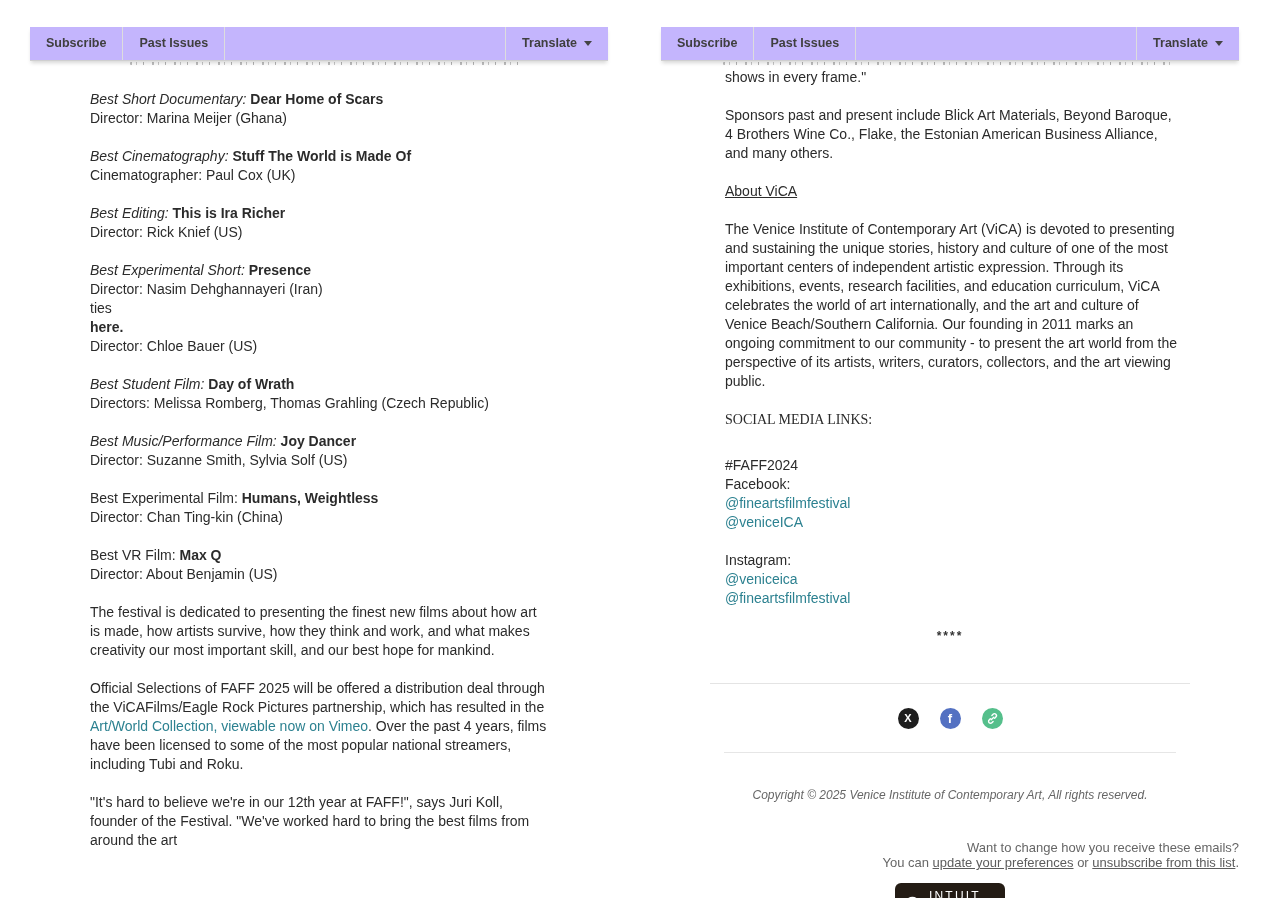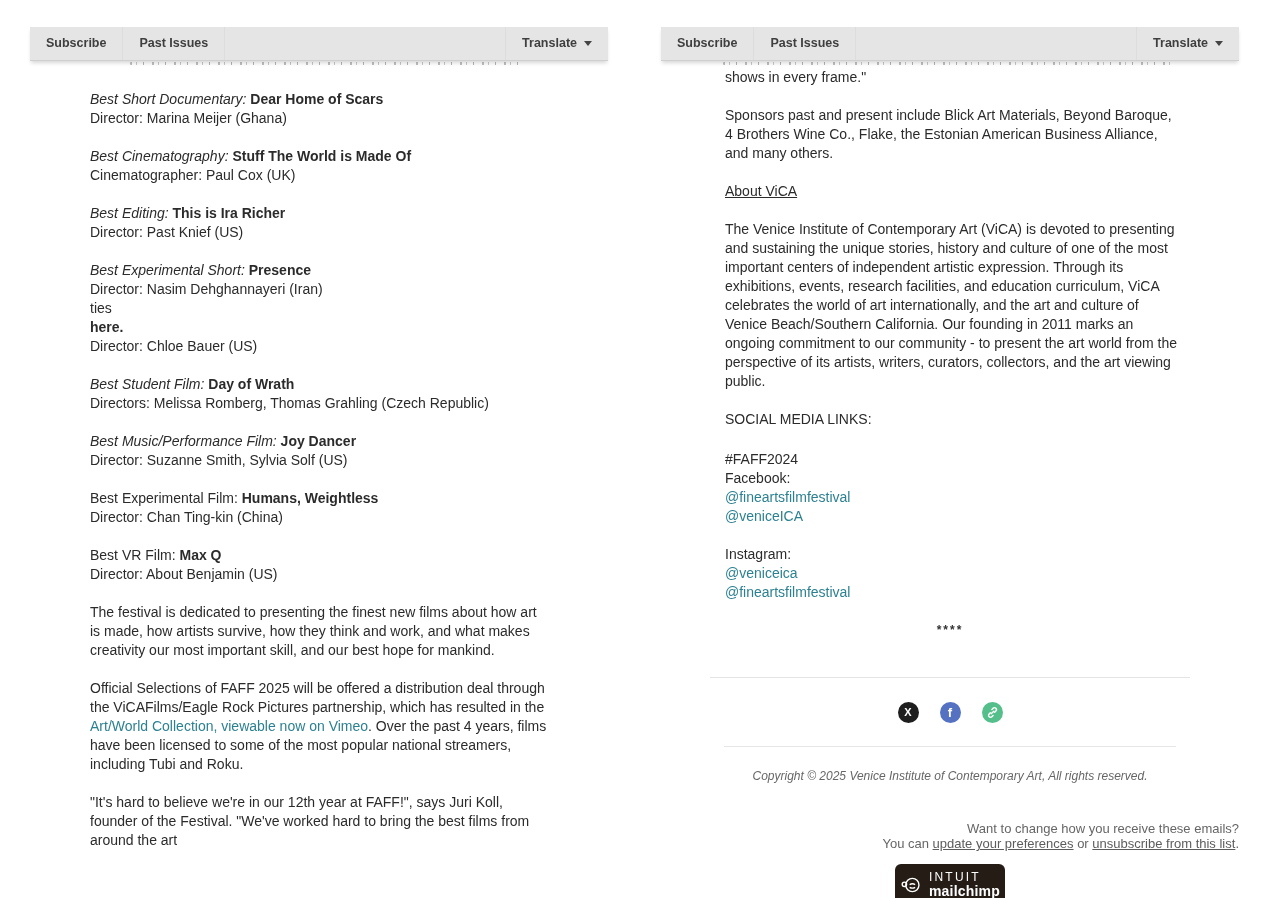--- a/index.html
+++ b/index.html
@@ -9,21 +9,21 @@
     font-family:"Liberation Sans","DejaVu Sans",sans-serif;
     font-size:14px;line-height:19px;
   }
   .panel{position:absolute;top:0;height:898px;width:578px;background:#fff;}
   #panel-left{left:30px;}
   #panel-right{left:661px;}
 
   
   .toolbar{
     margin-top:27px;height:33px;display:flex;align-items:center;
-    background:#e5e5e5;font-size:12.5px;font-weight:bold;color:#3f3f3f;
+    background:#c4b5fd;font-size:12.5px;font-weight:bold;color:#3f3f3f;
     border-bottom:1px solid #cfcfcf;
     box-shadow:0 3px 4px -1px rgba(0,0,0,0.16);
     position:relative;z-index:2;
   }
   .tb-item{padding:0 16px;white-space:nowrap;cursor:pointer;}
   .tb-sep{width:1px;align-self:stretch;background:#dddddd;}
   .tb-spacer{flex:1;}
   .translate{display:flex;align-items:center;gap:7px;}
   .caret{width:0;height:0;border-left:4px solid transparent;border-right:4px solid transparent;border-top:5px solid #444;}
 
@@ -41,35 +41,35 @@
   #panel-right .content{margin-left:64px;width:455px;margin-top:3px;}
 
   .award{margin-bottom:19px;}
   .cat{font-style:italic;}
   .cat.plain{font-style:normal;}
   .film{font-weight:bold;}
   .credit-bold{font-weight:bold;}
   p{margin:0 0 19px 0;}
   .lnk{color:#2c8190;cursor:pointer;}
   .about-h{text-decoration:underline;margin-bottom:19px;cursor:pointer;}
-  .smh{margin-bottom:21px;}
+  .smh{margin-bottom:27px;font-family:Liberation Serif, serif;}
   .social-block{margin-bottom:19px;}
 
   .stars{text-align:center;font-weight:bold;font-size:12px;letter-spacing:2px;color:#333;margin-top:14px;}
   .rule{border:none;border-top:1px solid #e4e4e4;width:480px;margin:37px auto 0 auto;}
   .rule2{border:none;border-top:1px solid #e6e6e6;width:452px;margin:23px auto 0 auto;}
   .icons-row{display:flex;justify-content:center;gap:21px;margin-top:24px;}
   .icon-circle{width:21px;height:21px;border-radius:50%;display:flex;align-items:center;justify-content:center;cursor:pointer;}
   .ic-x{background:#1e1e1e;}
   .ic-fb{background:#5471c2;}
   .ic-link{background:#55bf8b;}
   .ic-glyph{color:#fff;font-weight:bold;font-size:11px;line-height:1;}
   .ic-fb .ic-glyph{font-size:13px;}
 
-  .copyright{font-style:italic;font-size:12px;color:#666;text-align:center;margin-top:21px;line-height:16px;}
+  .copyright{font-style:italic;font-size:12px;color:#666;text-align:center;margin-top:34px;line-height:16px;}
   .small-note{font-size:13px;color:#666;text-align:right;line-height:15px;margin-top:37px;}
   .small-note a,.small-note .u{color:#5c5c5c;text-decoration:underline;cursor:pointer;}
 
   .badge{
     width:110px;height:42px;background:#241c15;border-radius:6px;
     margin:13px auto 0 auto;display:flex;align-items:center;justify-content:center;gap:7px;
     color:#fff;cursor:pointer;
   }
   .badge-text{display:flex;flex-direction:column;line-height:1.1;}
   .badge-top{font-size:12px;letter-spacing:2.2px;}
@@ -100,21 +100,21 @@
       <div>Director: Marina Meijer (Ghana)</div>
     </div>
 
     <div class="award">
       <div><span class="cat">Best Cinematography:</span> <span class="film">Stuff The World is Made Of</span></div>
       <div>Cinematographer: Paul Cox (UK)</div>
     </div>
 
     <div class="award">
       <div><span class="cat">Best Editing:</span> <span class="film">This is Ira Richer</span></div>
-      <div>Director: Past Knief (US)</div>
+      <div>Director: Rick Knief (US)</div>
     </div>
 
 
     <div class="award">
       <div><span class="cat">Best Experimental Short:</span> <span class="film">Presence</span></div>
       <div>Director: Nasim Dehghannayeri (Iran)</div>
       <div>ties</div>
       <div class="credit-bold">here.</div>
       <div>Director: Chloe Bauer (US)</div>
     </div>

